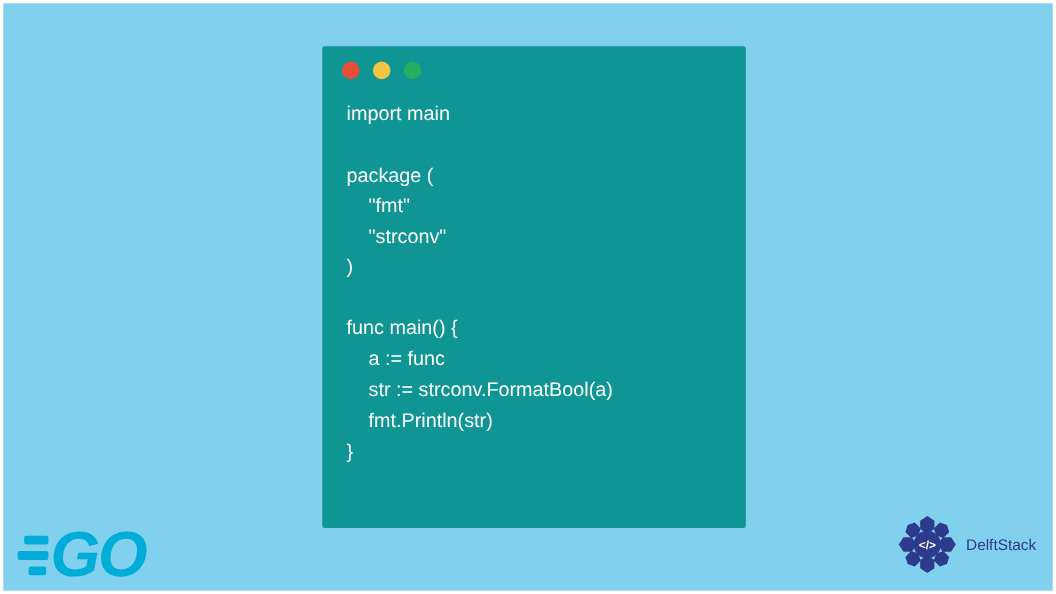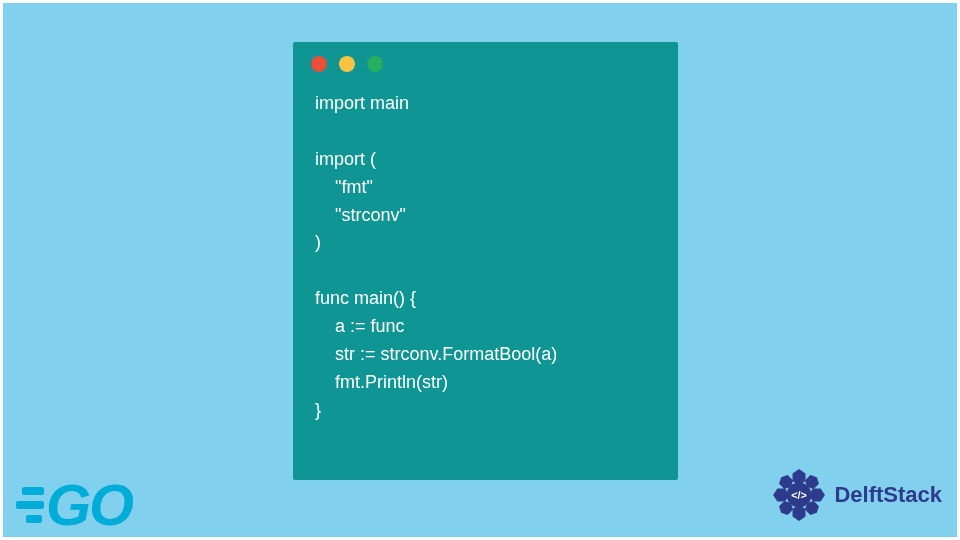--- a/index.html
+++ b/index.html
@@ -84,37 +84,37 @@
     bottom: 18px;
     display: flex;
     align-items: center;
     gap: 8px;
   }
   .delft-badge {
     width: 54px; height: 54px; position: relative;
   }
   .delft-badge svg { width: 100%; height: 100%; }
   .delft-text {
-    font-size: 22px;
-    font-weight: 700;
+    font-size: 14px;
+    font-weight: 400;
     color: #2E3A8C;
   }
 </style>
 </head>
 <body>
 
 <div class="code-window">
   <div class="traffic-lights">
     <div class="dot red"></div>
     <div class="dot yellow"></div>
     <div class="dot green"></div>
   </div>
   <div class="code-body"><span>import main</span>
 <span></span>
-<span>import (</span>
+<span>package (</span>
 <span>    "fmt"</span>
 <span>    "strconv"</span>
 <span>)</span>
 <span></span>
 <span>func main() {</span>
 <span>    a := func</span>
 <span>    str := strconv.FormatBool(a)</span>
 <span>    fmt.Println(str)</span>
 <span>}</span></div>
 </div>

